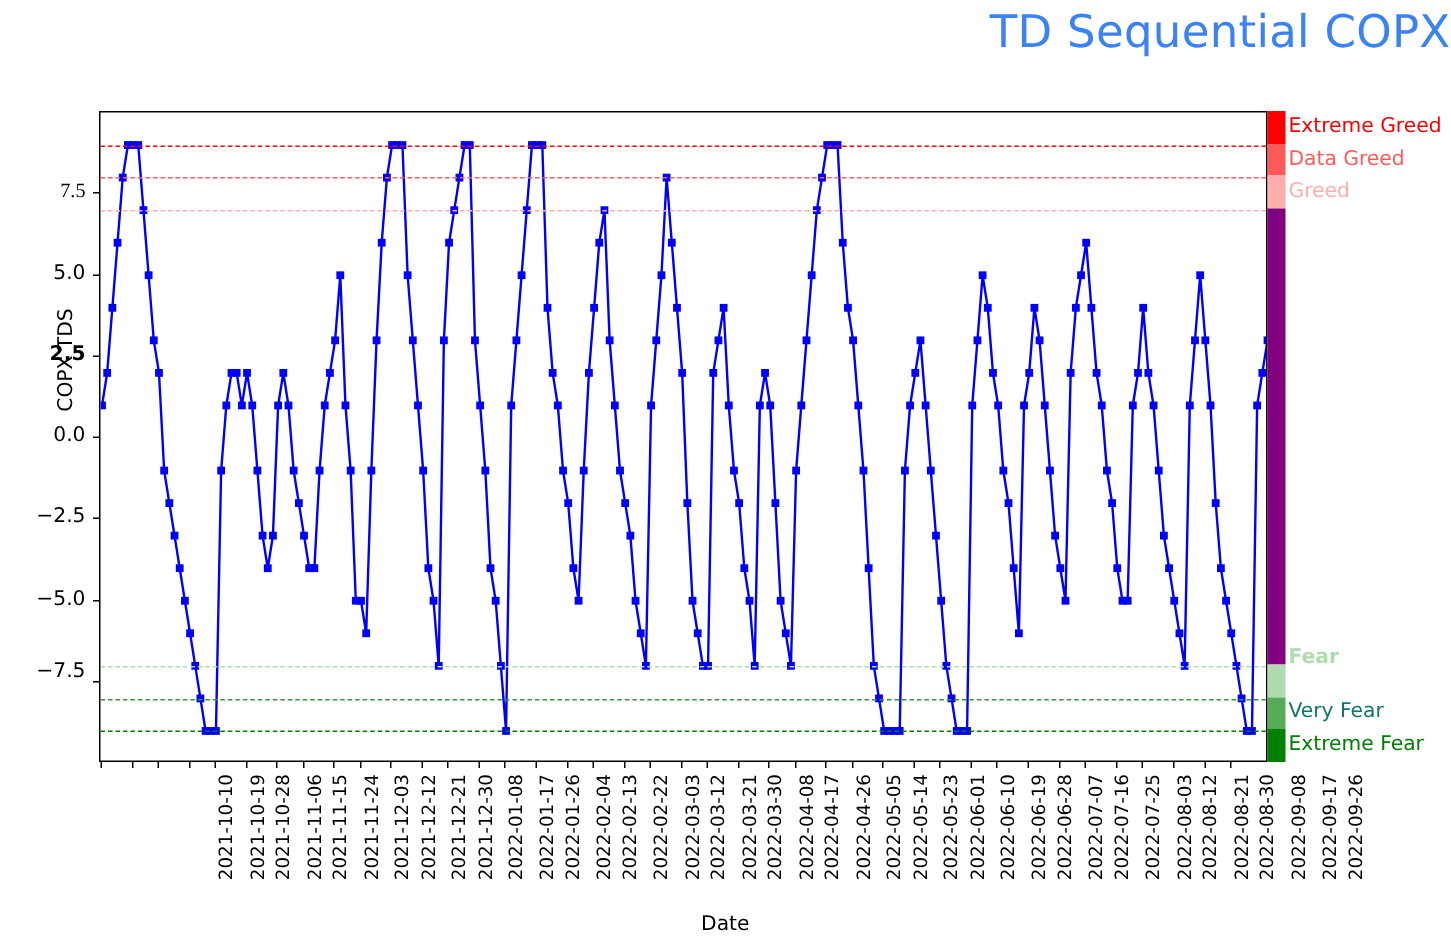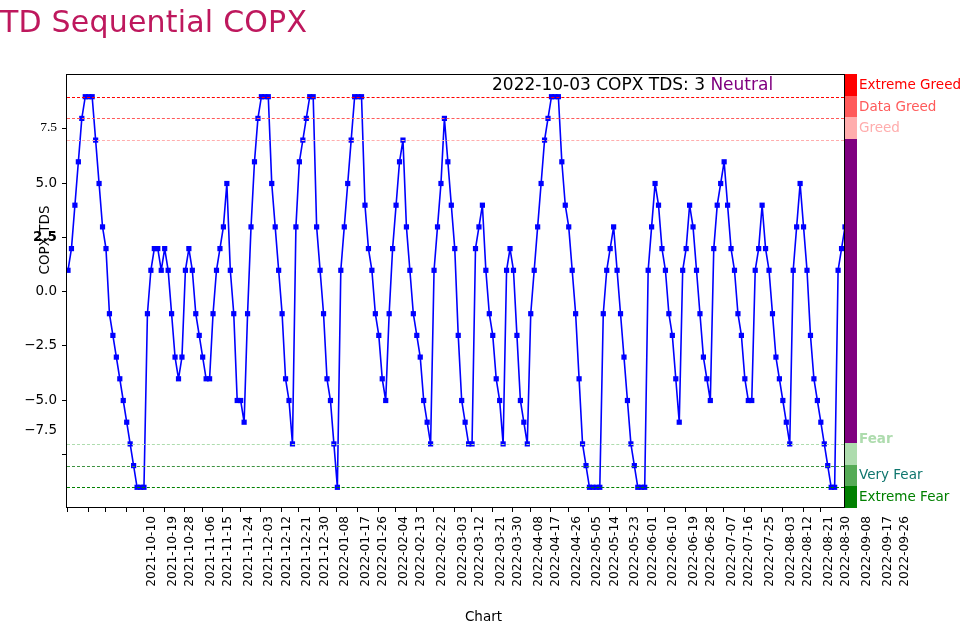--- a/index.html
+++ b/index.html
@@ -1,21 +1,21 @@
 <!DOCTYPE html>
 <html><head>
 <meta charset="utf-8">
 <style>
   html,body{margin:0;padding:0;background:#ffffff;}
   body{width:967px;height:633px;font-family:"DejaVu Sans","Liberation Sans",sans-serif;overflow:hidden;}
   #root{position:relative;width:967px;height:633px;}
 
   #chart-title{
-    position:absolute;left:0;top:4px;width:967px;text-align:left;
-    font-size:30px;color:#be185d;letter-spacing:.2px;
+    position:absolute;left:0;top:4px;width:967px;text-align:right;
+    font-size:30px;color:#3b82f6;letter-spacing:.2px;
   }
 
   
   #plot{
     position:absolute;left:66px;top:74px;width:779px;height:434px;
     border:1.3px solid #000000;box-sizing:border-box;background:#ffffff;
   }
   #plot-inner{position:absolute;inset:0;overflow:hidden;}
 
   .hline{position:absolute;left:0;width:100%;height:0;border-top-width:1.4px;pointer-events:none;}
@@ -55,24 +55,24 @@
 </style>
 </head>
 <body>
 
 <div id="root">
 
   <div id="chart-title">TD Sequential COPX</div>
 
   <div id="ylabel">COPX TDS</div>
 
-  <div id="xlabel">Chart</div>
+  <div id="xlabel">Date</div>
 
   <div id="yticks-host">
-      <div class="ytick" style="top: 421px; right: 910px;">−7.5</div>
+      <div class="ytick" style="top: 439px; right: 910px;">−7.5</div>
       <div class="ytickmark" style="top: 453.75px; left: 62px;"></div>
       <div class="ytick" style="top: 390.5px; right: 910px;">−5.0</div>
       <div class="ytickmark" style="top: 399.5px; left: 62px;"></div>
       <div class="ytick" style="top: 336.25px; right: 910px;">−2.5</div>
       <div class="ytickmark" style="top: 345.25px; left: 62px;"></div>
       <div class="ytick" style="top: 282px; right: 910px;">0.0</div>
       <div class="ytickmark" style="top: 291px; left: 62px;"></div>
       <div class="ytick" style="top: 227.75px; right: 910px; font-weight: bold;">2.5</div>
       <div class="ytickmark" style="top: 236.75px; left: 62px;"></div>
       <div class="ytick" style="top: 173.5px; right: 910px;">5.0</div>
@@ -399,24 +399,20 @@
           <rect x="751.23" y="344.60" width="5.2" height="5.2" fill="#0000ff"></rect>
           <rect x="754.68" y="366.30" width="5.2" height="5.2" fill="#0000ff"></rect>
           <rect x="758.13" y="388.00" width="5.2" height="5.2" fill="#0000ff"></rect>
           <rect x="761.59" y="409.70" width="5.2" height="5.2" fill="#0000ff"></rect>
           <rect x="765.04" y="409.70" width="5.2" height="5.2" fill="#0000ff"></rect>
           <rect x="768.49" y="192.70" width="5.2" height="5.2" fill="#0000ff"></rect>
           <rect x="771.95" y="171.00" width="5.2" height="5.2" fill="#0000ff"></rect>
           <rect x="775.40" y="149.30" width="5.2" height="5.2" fill="#0000ff"></rect>
         </svg>
 
-      <div id="annot">
-        <span>2022-10-03 COPX TDS: 3</span>
-        <span class="neutral">Neutral</span>
-      </div>
 
     </div>
   </div>
 
   <div id="band">
       <div style="top: 0px; height: 21.7px; background: rgb(255, 0, 0);"></div>
       <div style="top: 21.7px; height: 21.7px; background: rgb(255, 90, 90);"></div>
       <div style="top: 43.4px; height: 21.7px; background: rgb(255, 173, 173);"></div>
       <div style="top: 65.1px; height: 303.8px; background: rgb(128, 0, 128);"></div>
       <div style="top: 368.9px; height: 21.7px; background: rgb(174, 220, 174);"></div>

